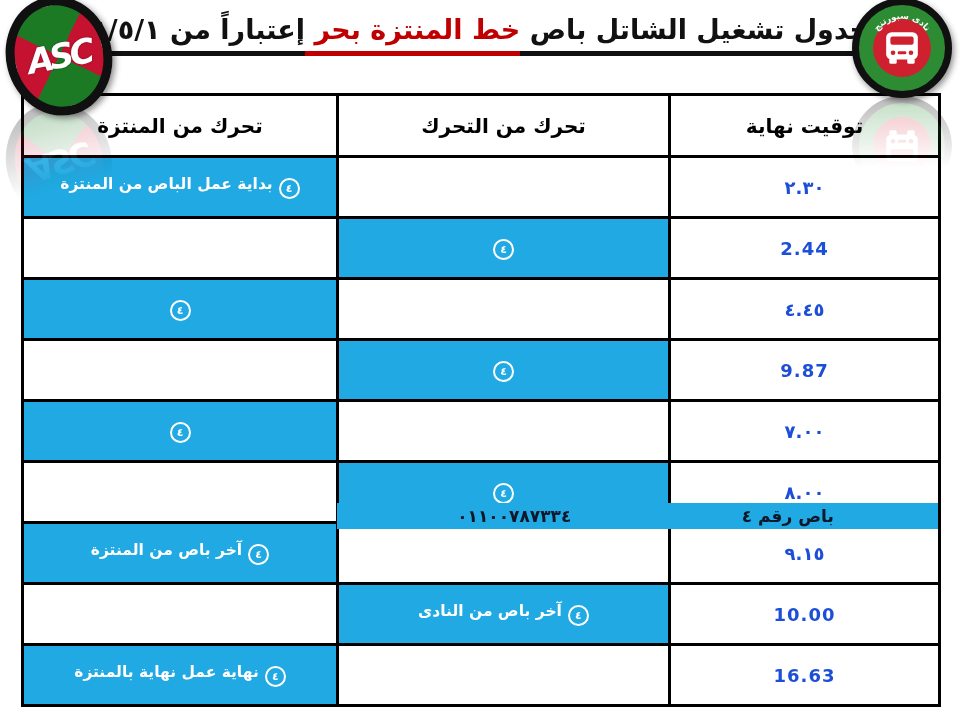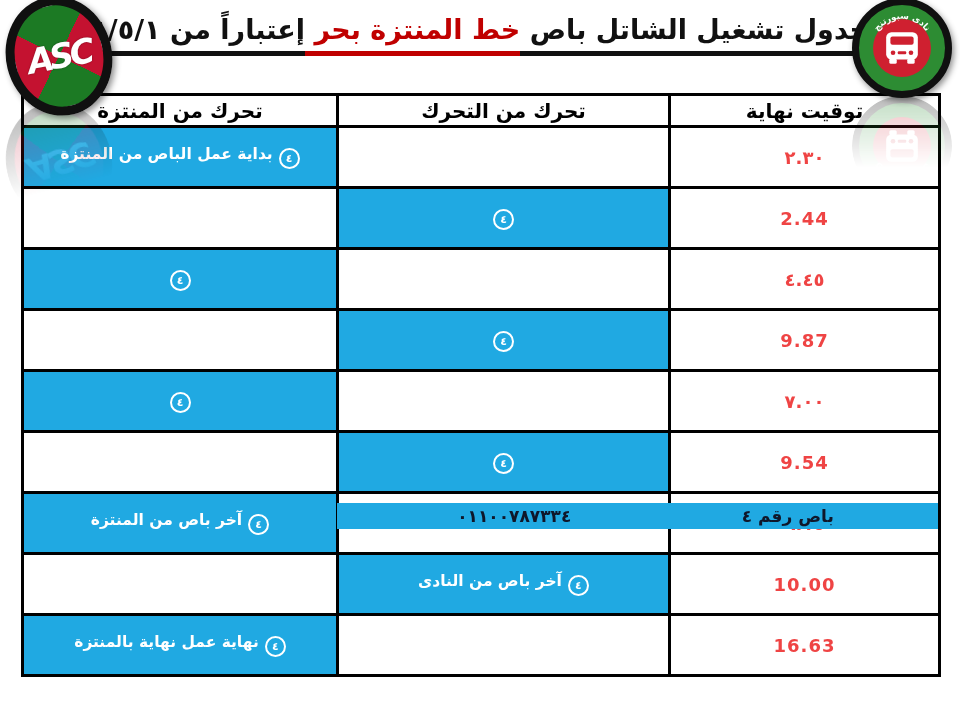--- a/index.html
+++ b/index.html
@@ -22,23 +22,23 @@
   
   table.sched{
     position:absolute;top:93px;left:21px;width:917px;z-index:2;
     border-collapse:collapse;direction:rtl;table-layout:fixed;
     background:#fff;
   }
   table.sched th,table.sched td{
     border:3px solid #000;text-align:center;vertical-align:middle;
     overflow:hidden;
   }
-  table.sched th{height:27px;font-size:20px;color:#000;background:#fff;padding:1px 4px;}
+  table.sched th{height:27px;font-size:20px;color:#000;background:#fff;padding:16px 4px;}
   table.sched td{height:36px;padding:11px 4px;}
-  td.time{font-size:18px;color:#ef4444;letter-spacing:1px;}
+  td.time{font-size:18px;color:#1d4ed8;letter-spacing:1px;}
   td.marked{background:var(--cyan);color:#fff;font-size:15.5px;}
   .circle-marker{
     display:inline-flex;align-items:center;justify-content:center;
     width:17px;height:17px;border:2px solid #fff;border-radius:50%;
     font-size:11px;line-height:1;color:#fff;margin-left:6px;vertical-align:-3px;
   }
   td.marked.no-label .circle-marker{margin-left:0;}
 
   
   .footer-bar{
@@ -148,21 +148,21 @@
           <td class="time">9.87</td>
           <td class="marked no-label"><span class="circle-marker">٤</span></td>
           <td></td>
         </tr>
         <tr>
           <td class="time">٧.٠٠</td>
           <td></td>
           <td class="marked no-label"><span class="circle-marker">٤</span></td>
         </tr>
         <tr>
-          <td class="time">9.54</td>
+          <td class="time">٨.٠٠</td>
           <td class="marked no-label"><span class="circle-marker">٤</span></td>
           <td></td>
         </tr>
         <tr>
           <td class="time">٩.١٥</td>
           <td></td>
           <td class="marked"><span class="circle-marker">٤</span><span>آخر باص من المنتزة</span></td>
         </tr>
         <tr>
           <td class="time">10.00</td>

